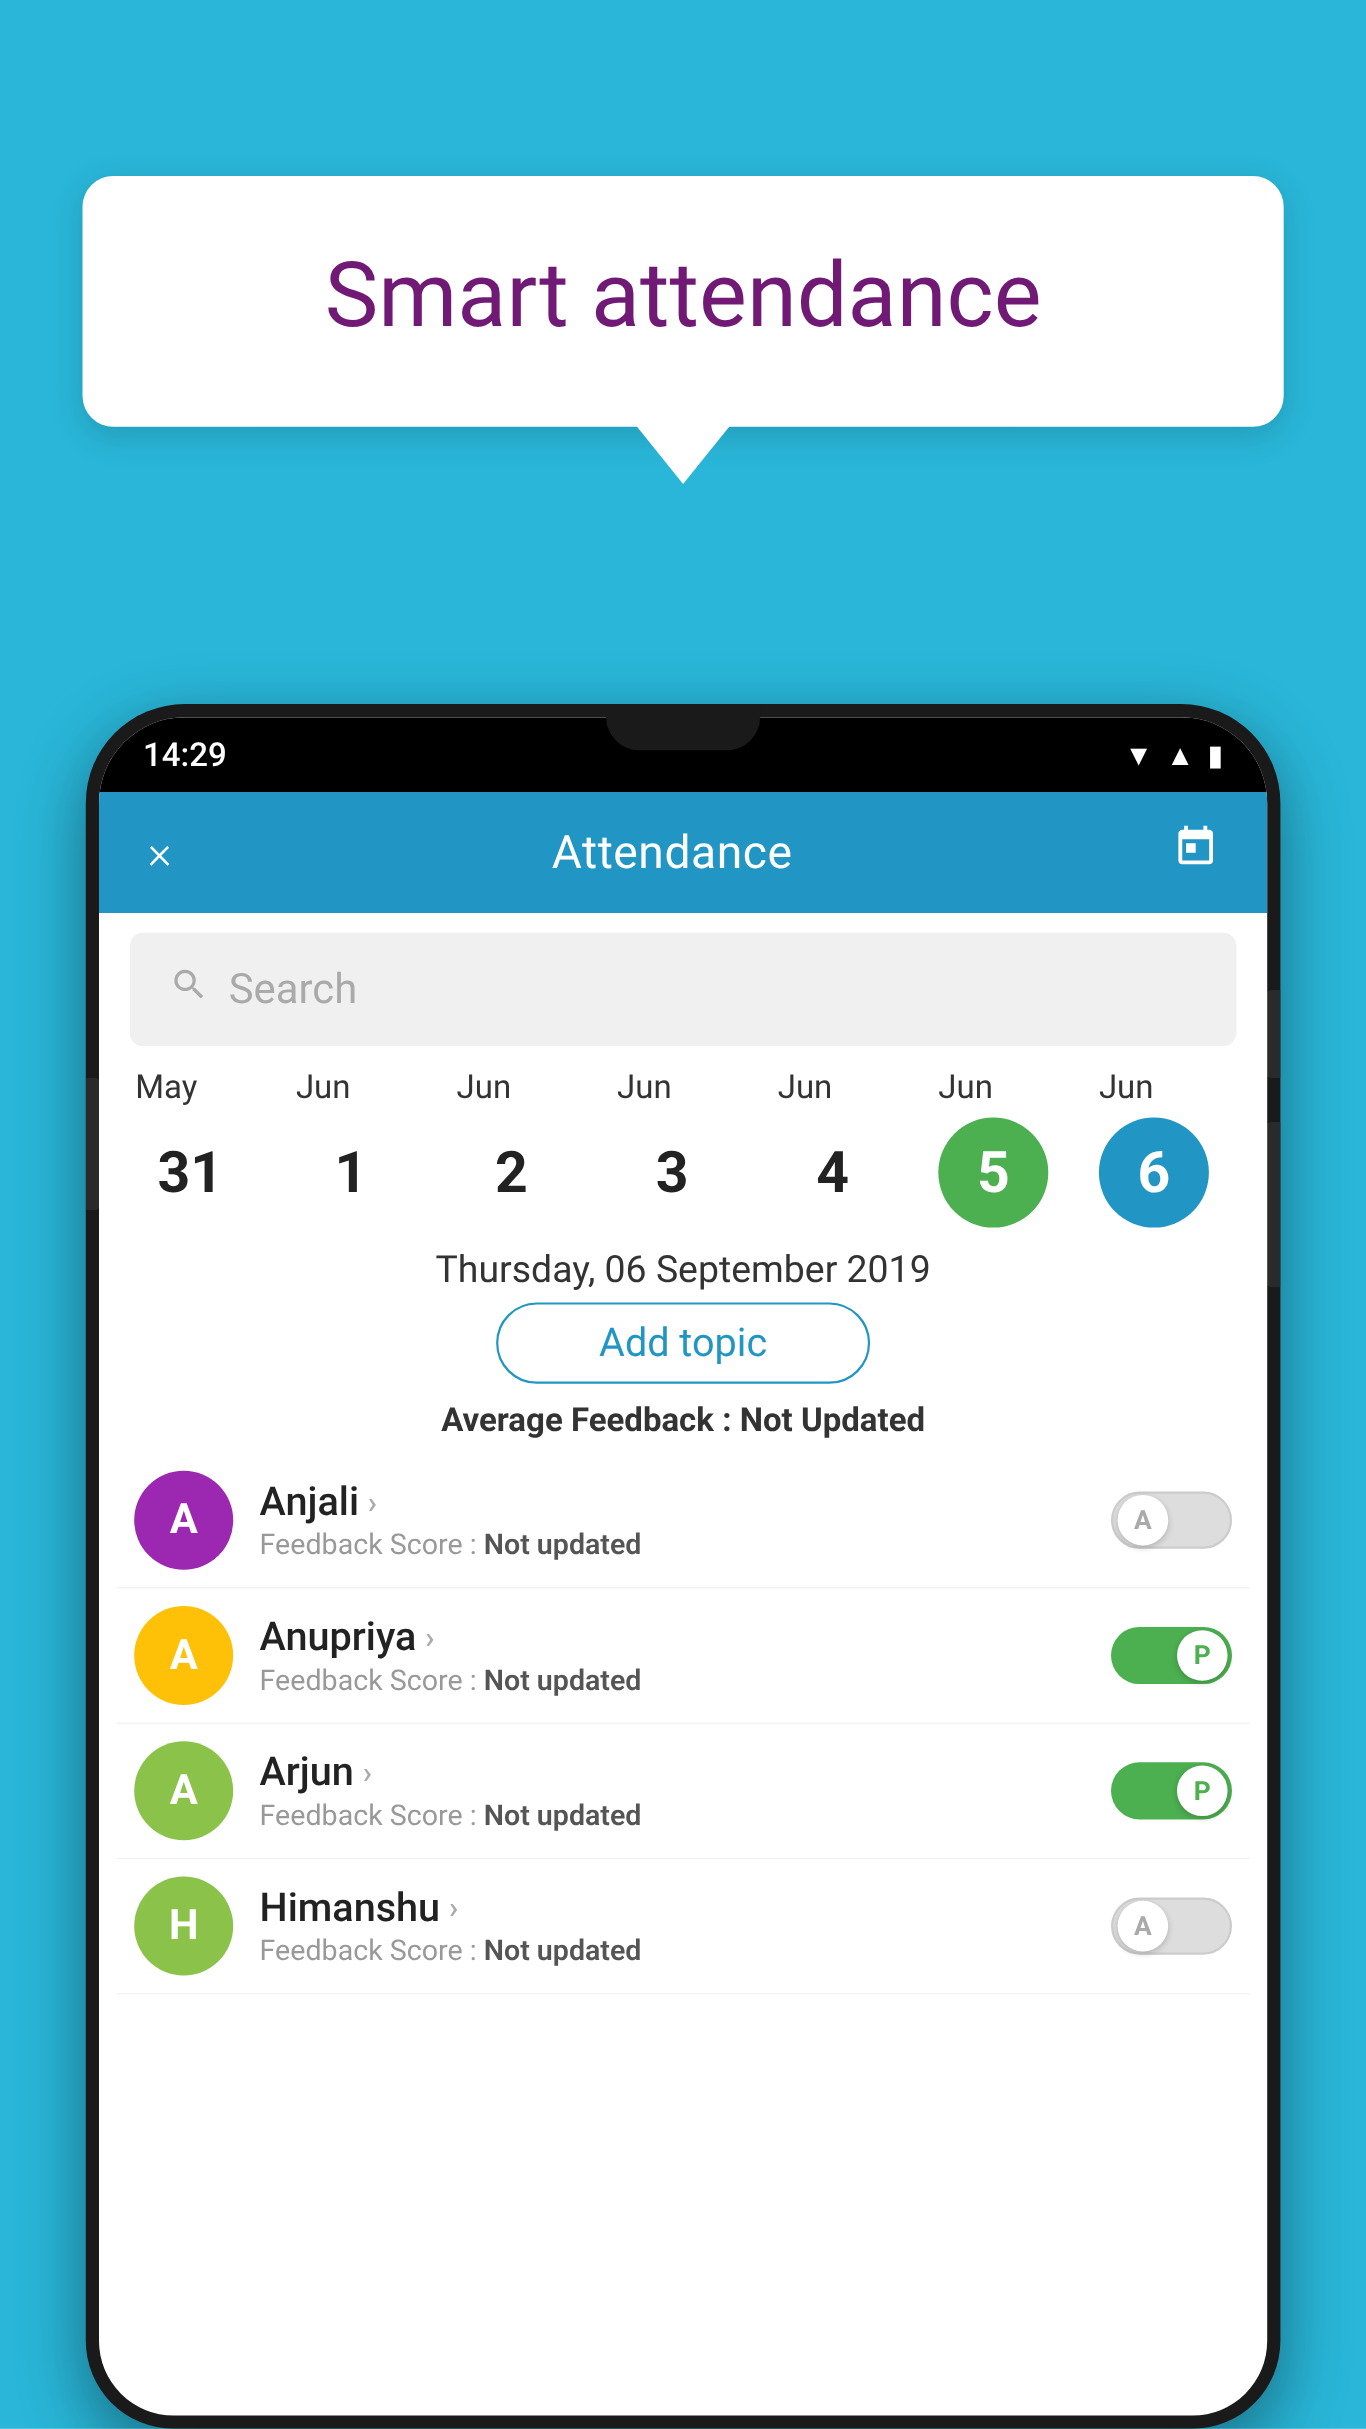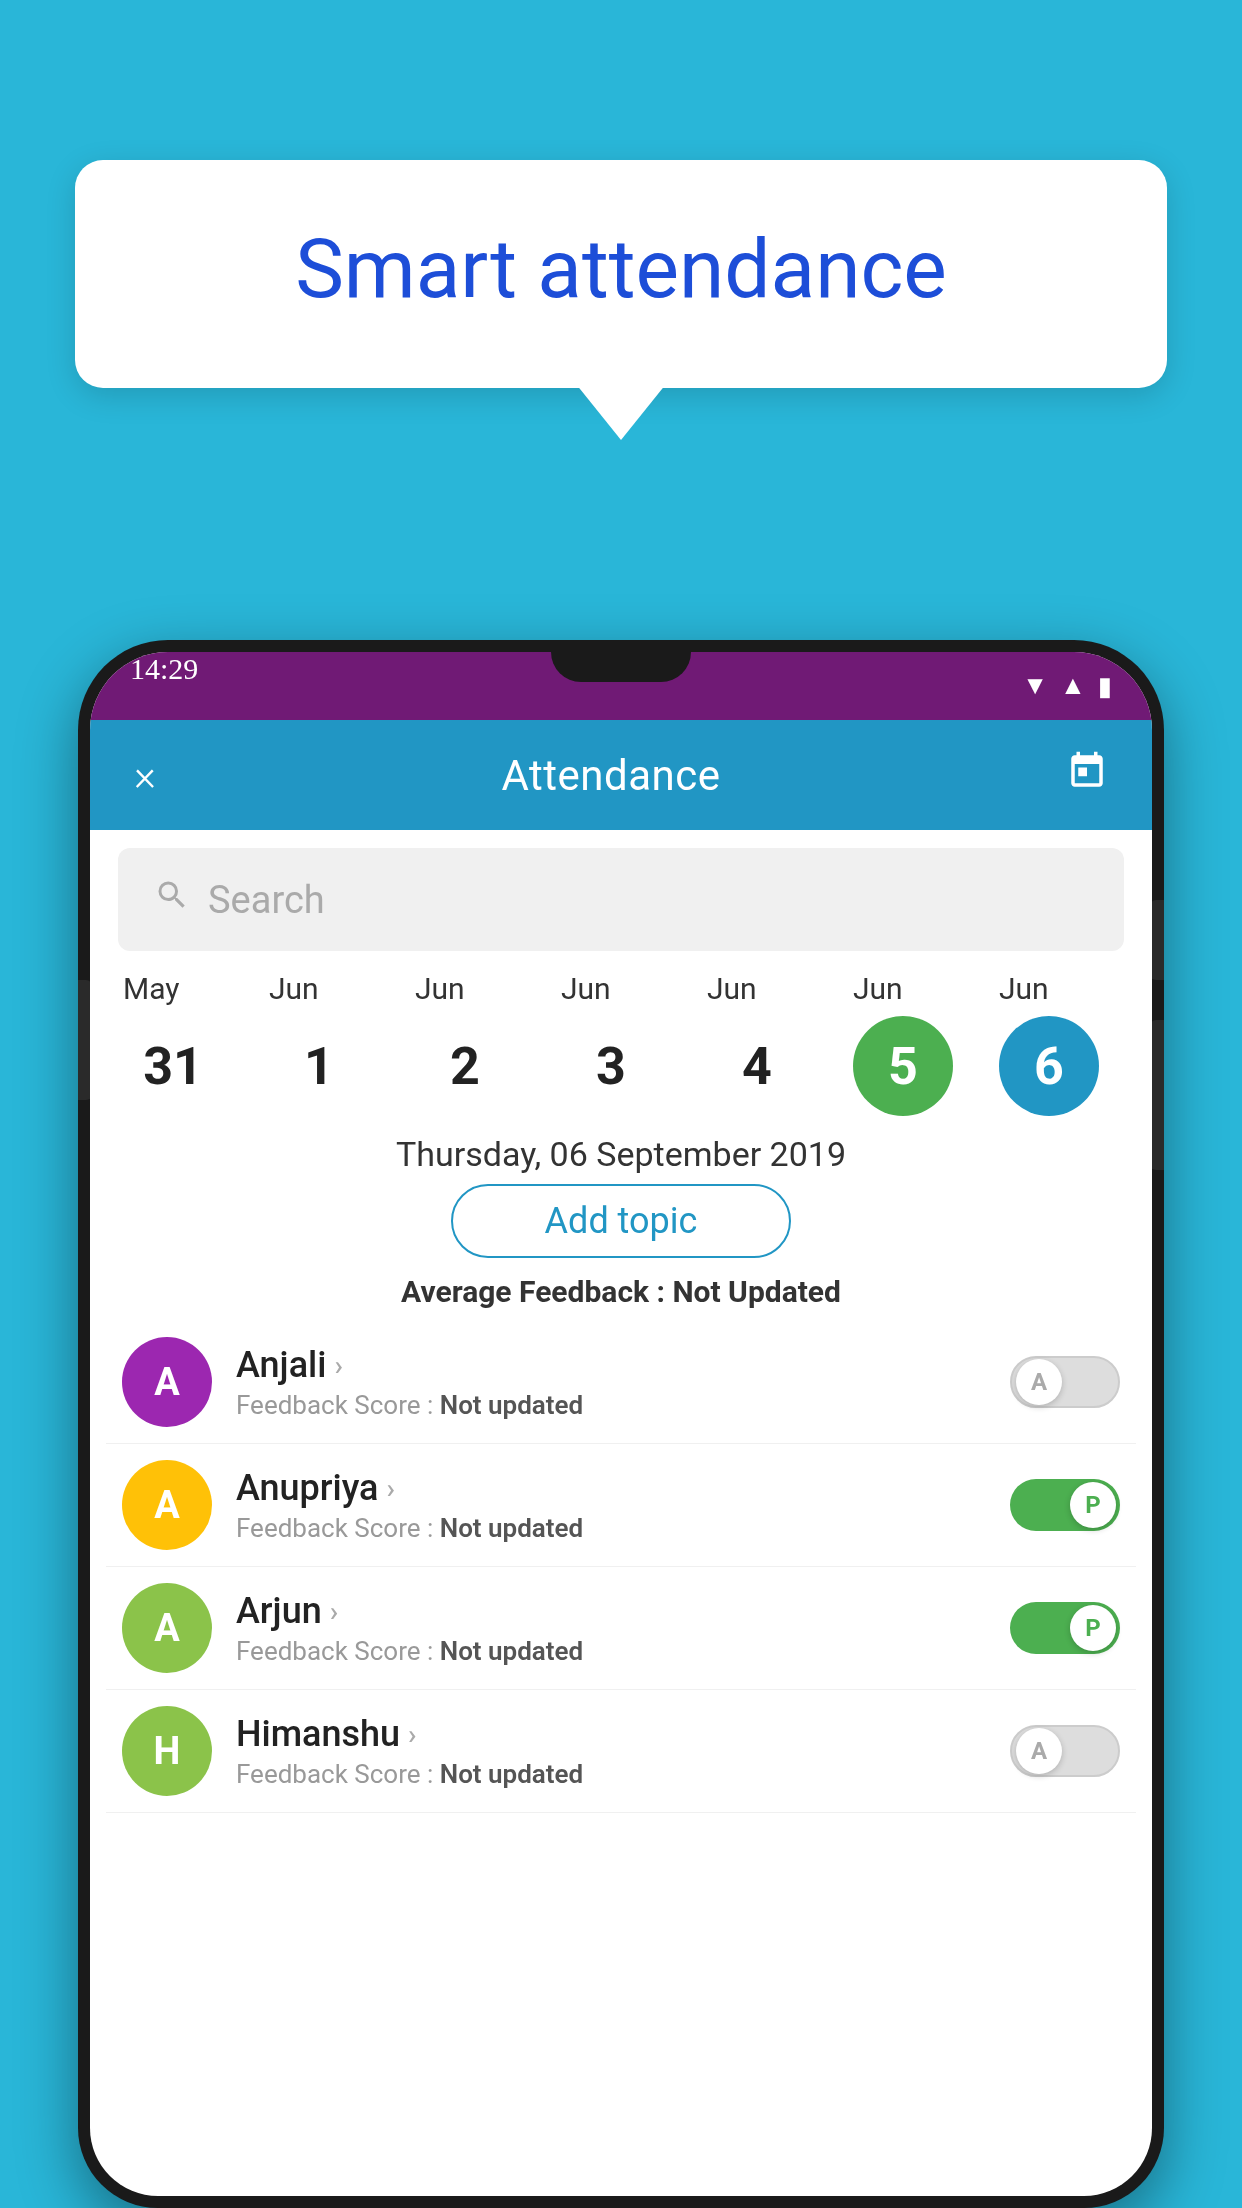--- a/index.html
+++ b/index.html
@@ -33,21 +33,21 @@
       transform: translateX(-50%);
       width: 0;
       height: 0;
       border-left: 45px solid transparent;
       border-right: 45px solid transparent;
       border-top: 56px solid white;
     }
     .bubble-title {
       font-size: 82px;
       font-weight: 400;
-      color: #1d4ed8;
+      color: #701a75;
       line-height: 1.2;
     }
     .bubble-subtitle {
       font-size: 40px;
       color: #888;
       margin-top: 18px;
       font-weight: 300;
     }
 
     
@@ -83,28 +83,28 @@
       left: 12px;
       right: 12px;
       bottom: 12px;
       background: white;
       border-radius: 78px 78px 68px 68px;
       overflow: hidden;
     }
 
     
     .status-bar {
-      background: #701a75;
+      background: #000000;
       height: 68px;
       display: flex;
+      align-items: center;
       justify-content: space-between;
       padding: 0 40px;
       position: relative;
       z-index: 10;
-      font-family: Liberation Serif, serif;
     }
     .status-time {
       color: white;
       font-size: 30px;
       font-weight: 500;
     }
     .status-icons {
       display: flex;
       align-items: center;
       gap: 12px;

